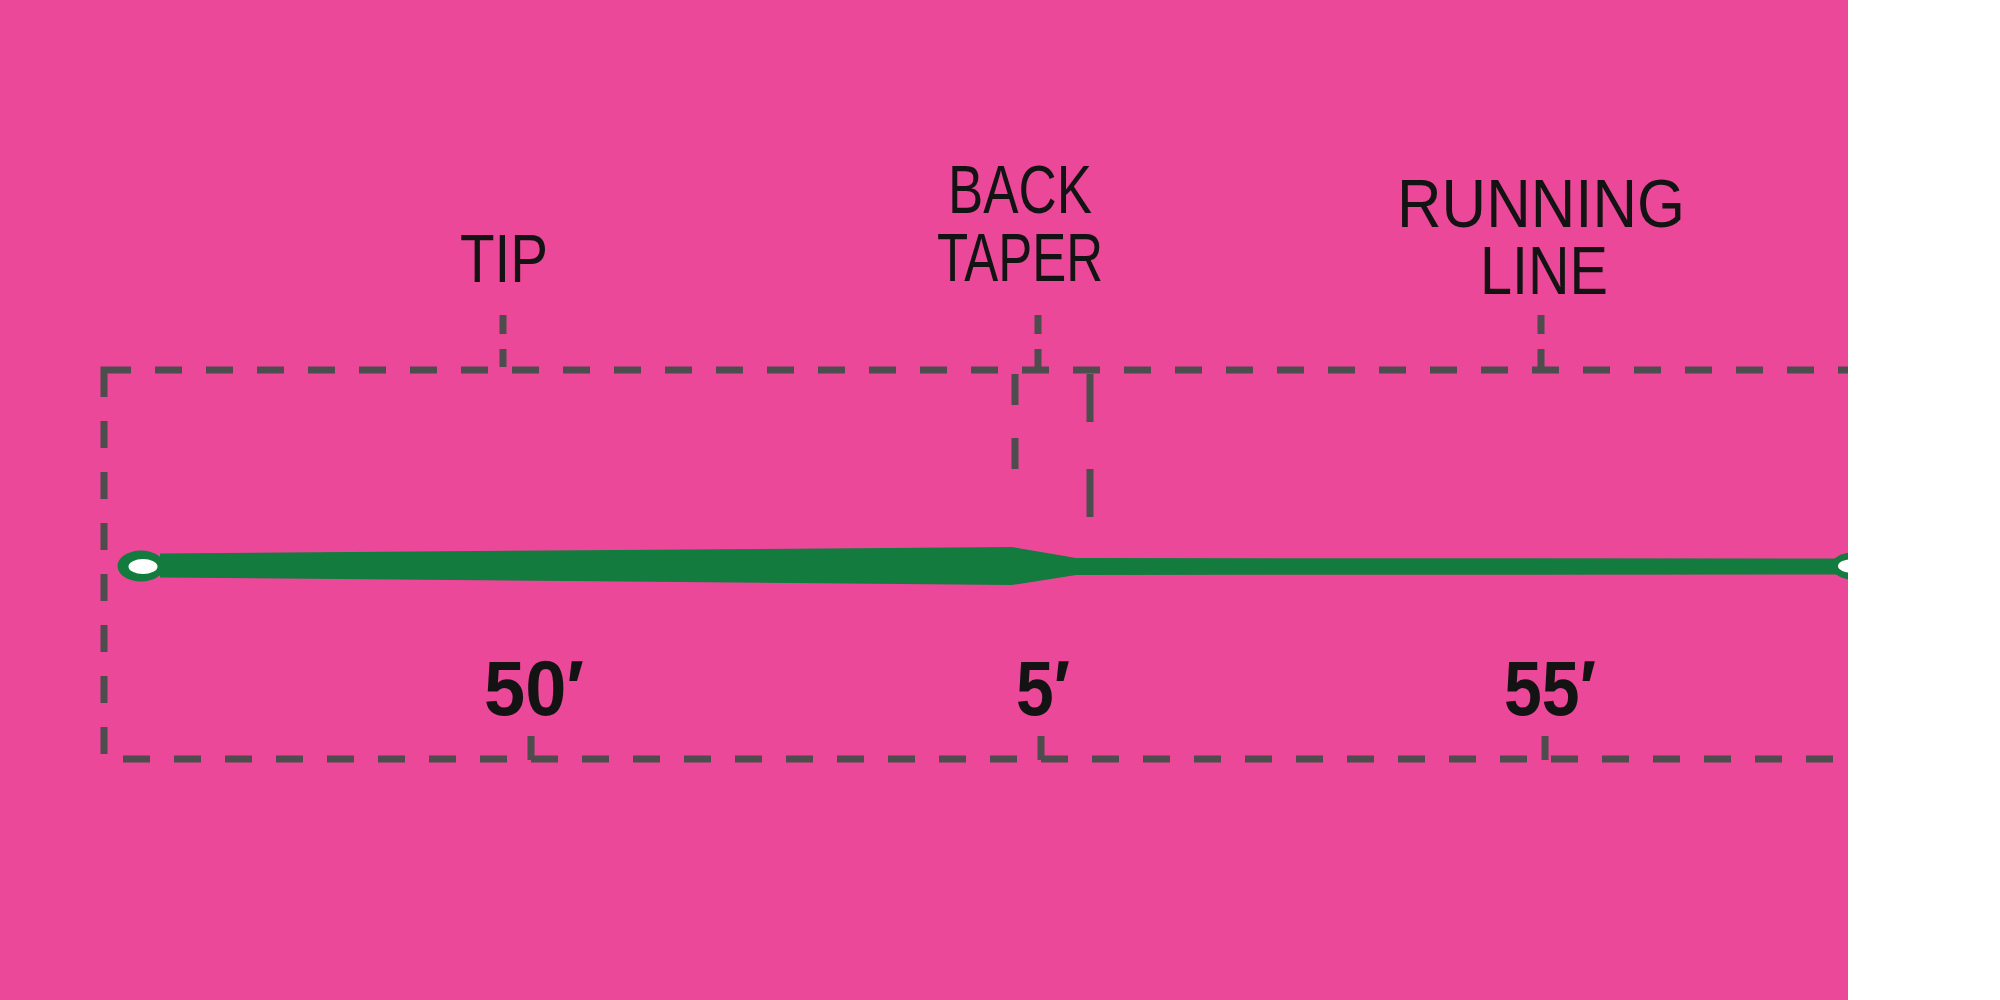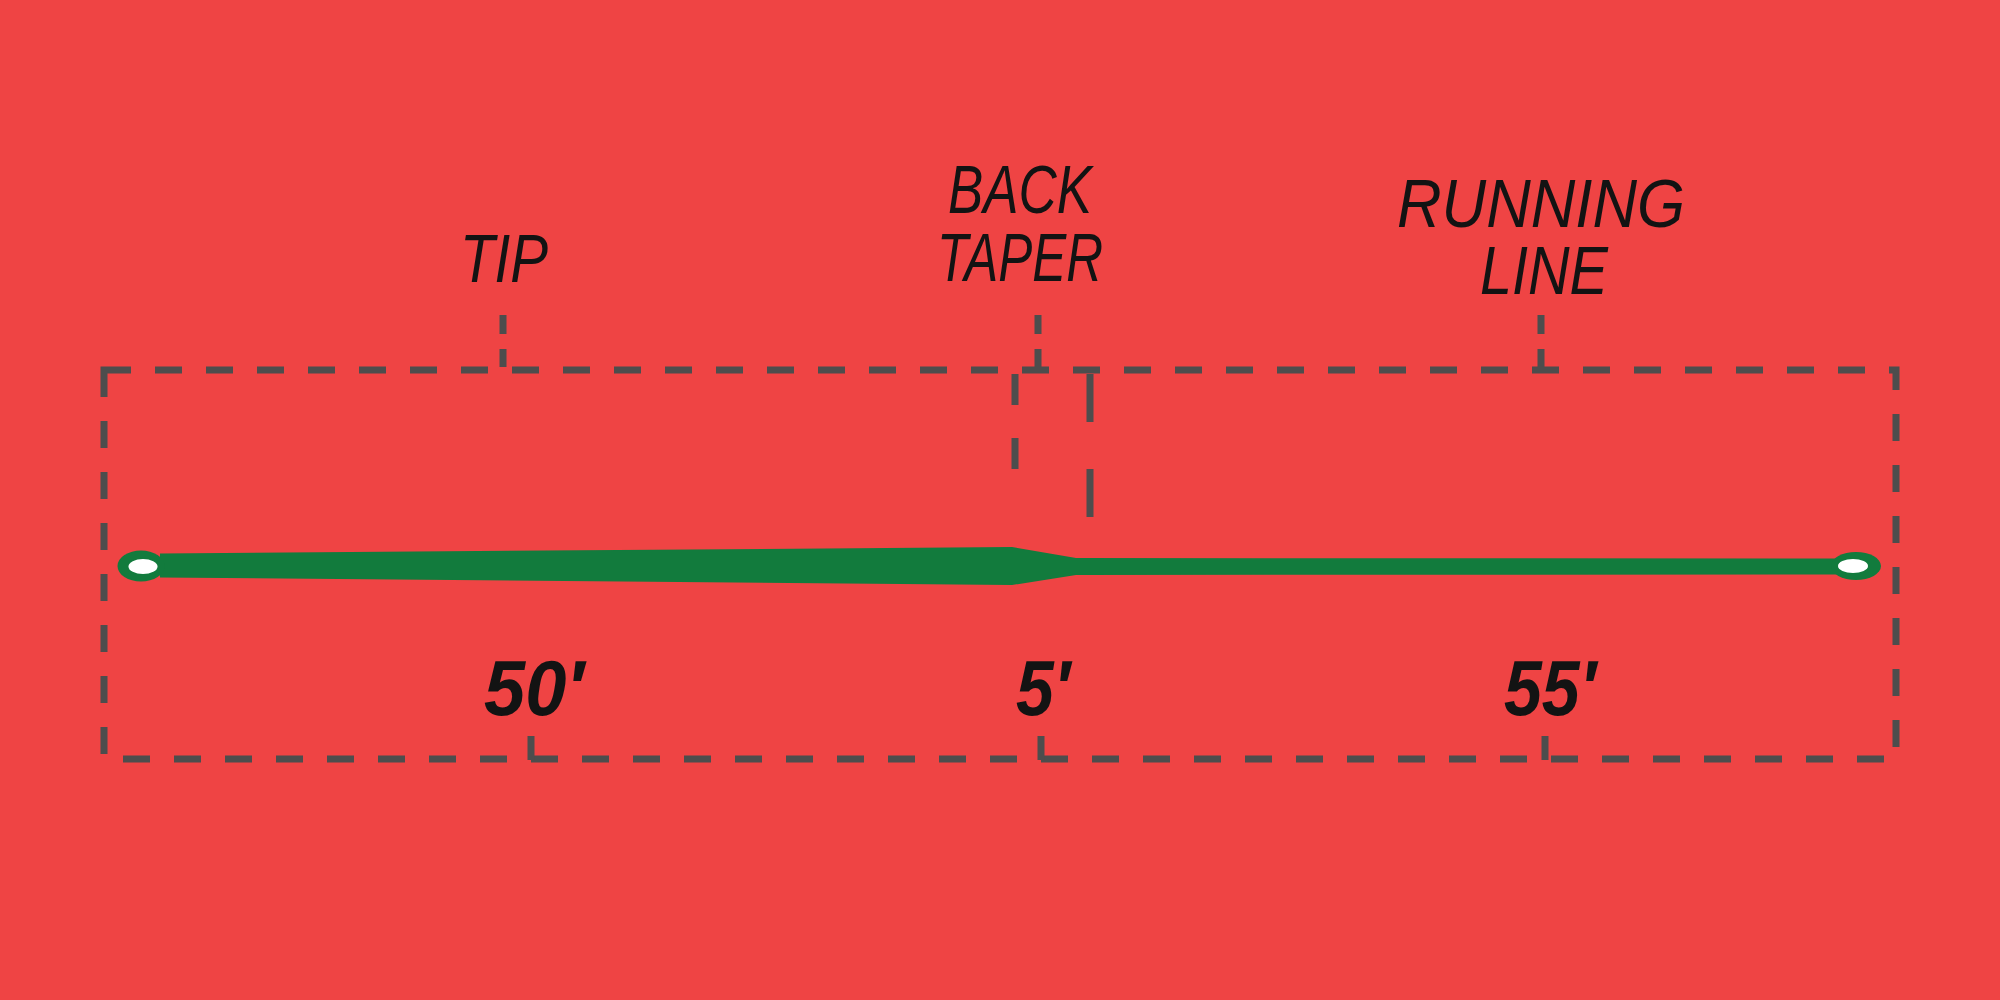--- a/index.html
+++ b/index.html
@@ -2,26 +2,25 @@
 <html><head>
 <meta charset="utf-8">
 <style>
   html, body {
     margin: 0;
     padding: 0;
     background: #ffffff;
   }
   .stage {
     position: relative;
-    width: 2000px;
+    width: 1848px;
     height: 1000px;
-    background: #ef4444;
+    background: #ec4899;
     overflow: hidden;
     font-family: "Liberation Sans", "DejaVu Sans", sans-serif;
-    font-style: italic;
   }
   svg { display: block; }
   .section-label {
     font-family: "Liberation Sans", "DejaVu Sans", sans-serif;
     font-size: 68px;
     font-weight: 500;
   }
   .length-label {
     font-family: "Liberation Sans", "DejaVu Sans", sans-serif;
     font-size: 78px;

